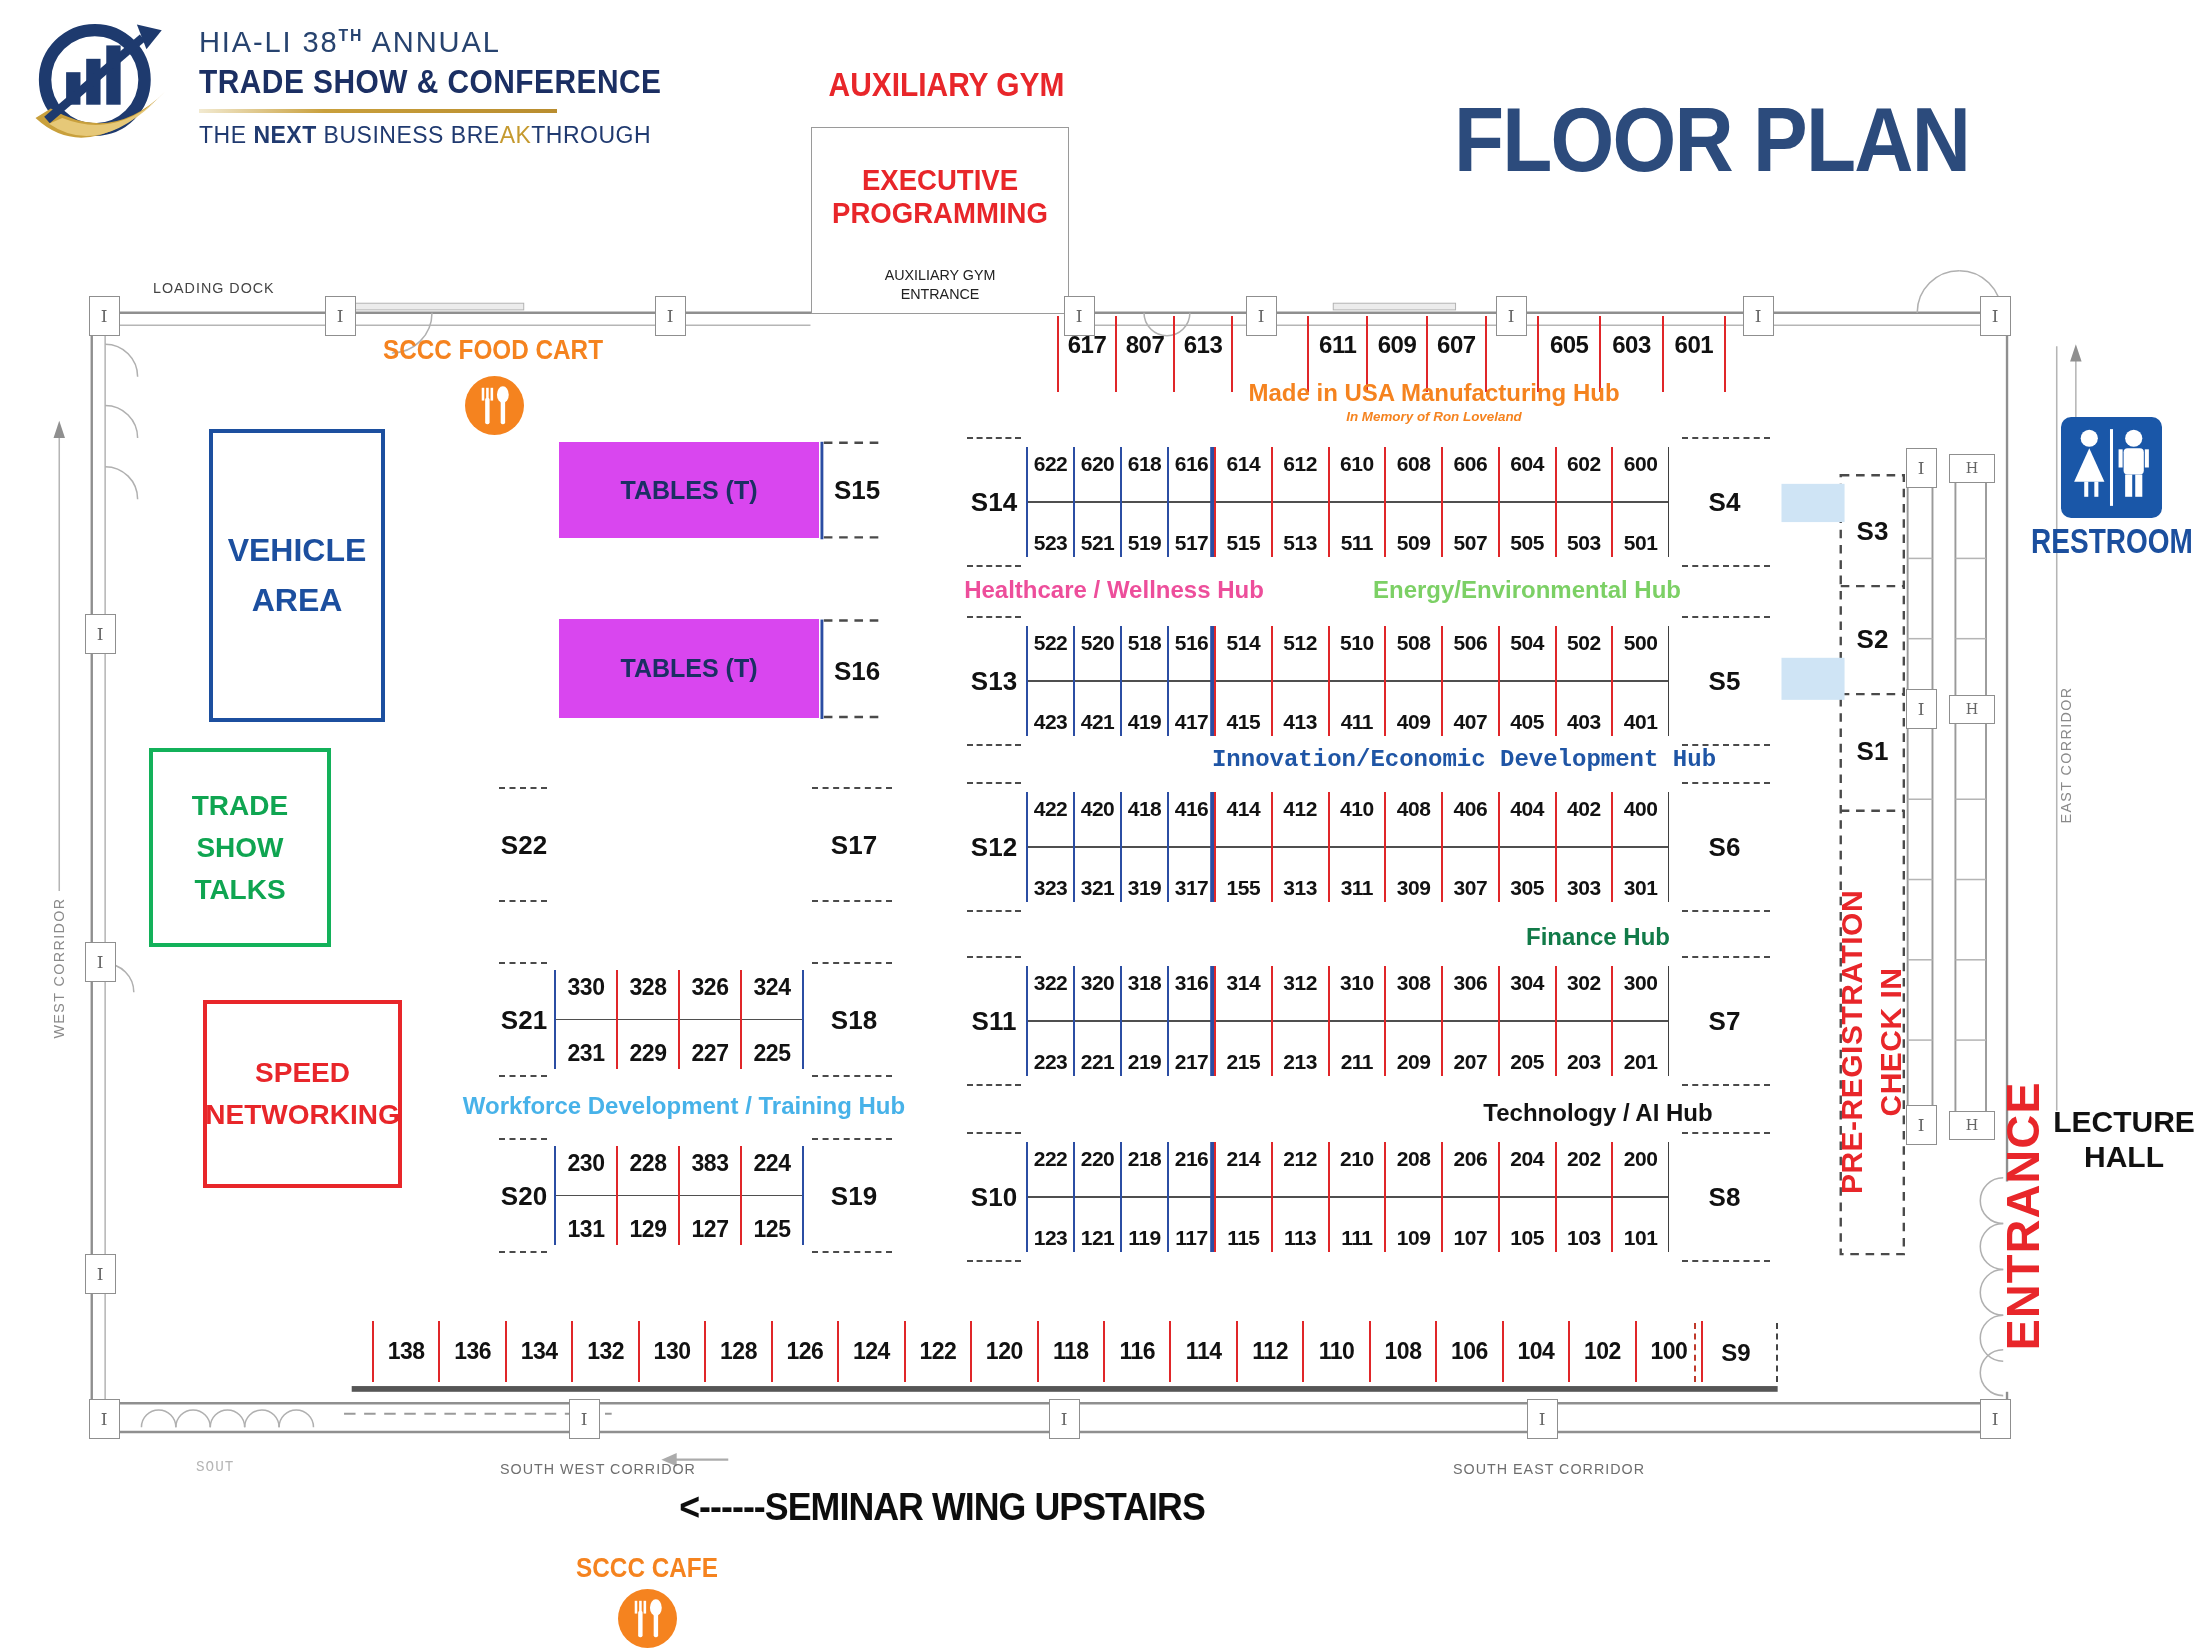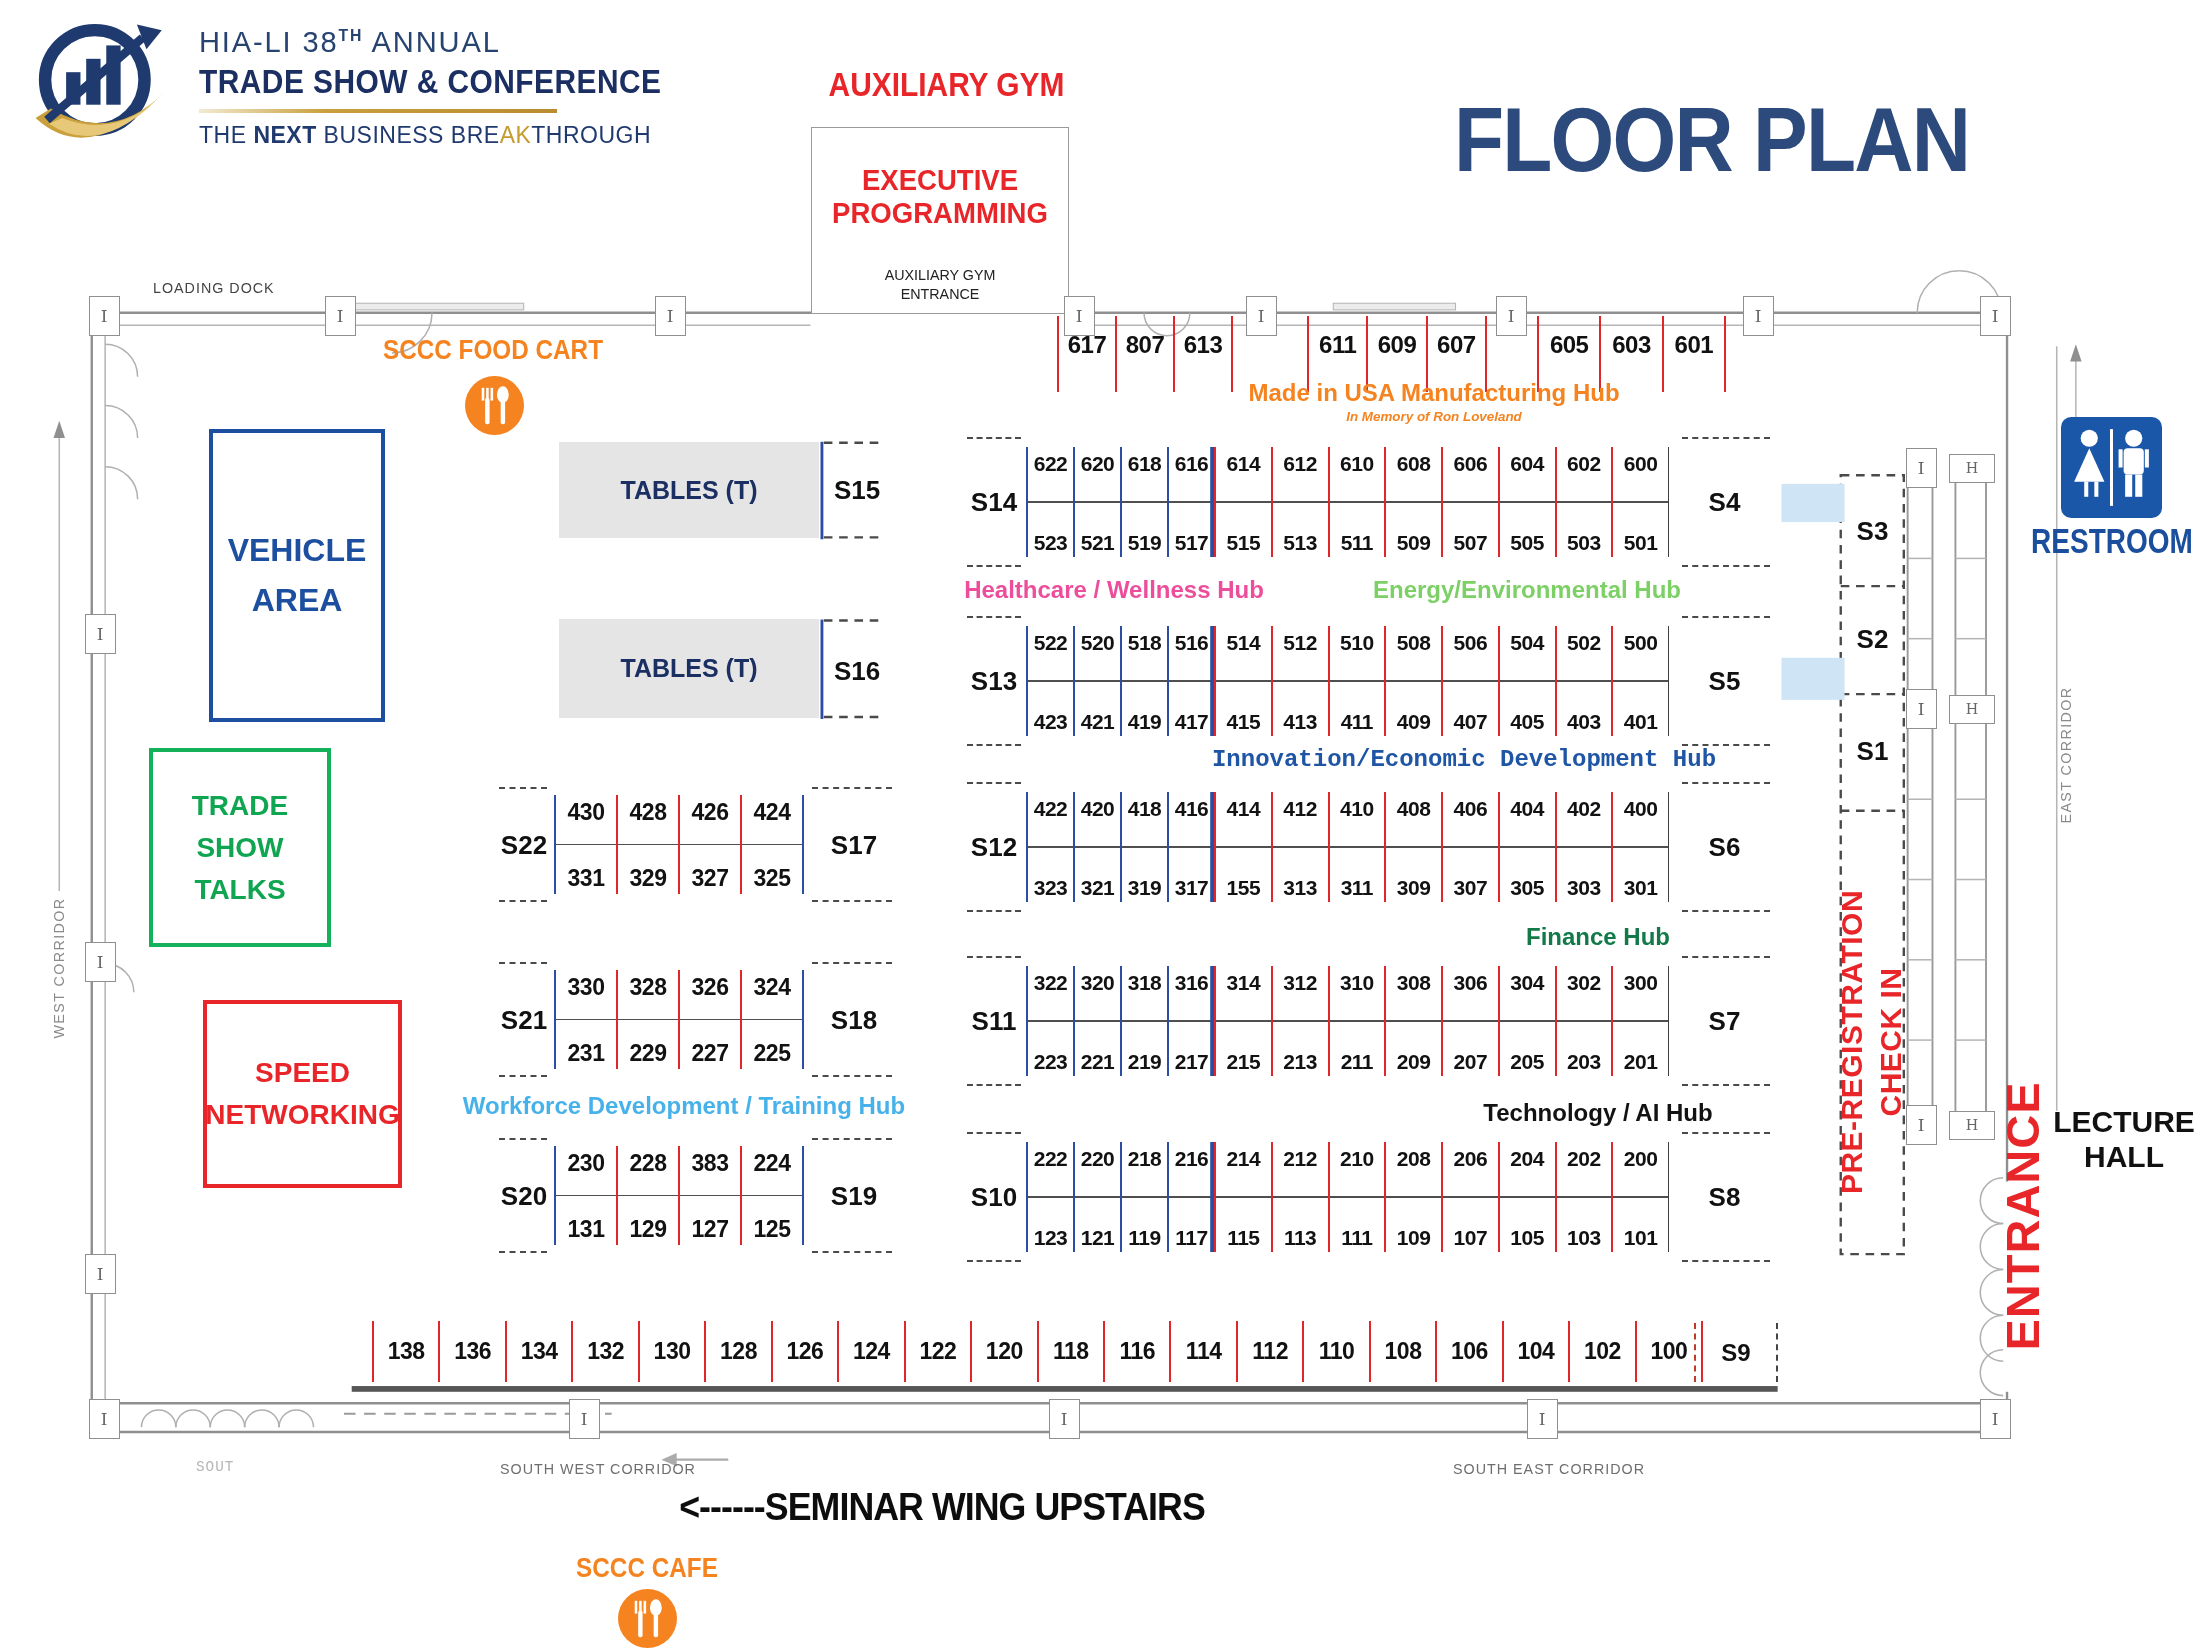--- a/index.html
+++ b/index.html
@@ -35,21 +35,21 @@
   .aux-box{left:811px;top:127px;width:256px;height:185px;background:#fff;border:1.9px solid #9a9a9a;z-index:5;position:absolute;text-align:center;}
   .aux-program{margin-top:36px;font-size:29px;font-weight:800;color:#e8262a;line-height:1.15;transform:scaleX(.95);}
   .aux-entrance{position:absolute;left:0;right:0;bottom:9.6px;font-size:14.3px;color:#222;line-height:1.3;}
 
   
   .area-box{position:absolute;display:flex;align-items:center;justify-content:center;text-align:center;z-index:4;font-weight:800;background:transparent;}
   .vehicle-box{left:209px;top:429px;width:168px;height:285px;border:4.8px solid #1c4f9f;color:#1c4f9f;font-size:32px;line-height:1.55;}
   .tst-box{left:149px;top:748px;width:174px;height:191px;border:4.8px solid #13b15a;color:#0fa551;font-size:28px;line-height:1.5;}
   .speed-box{left:203px;top:1000px;width:191px;height:180px;border:4.8px solid #e8262a;color:#e8262a;font-size:28px;line-height:1.5;}
 
-  .tables-box{position:absolute;left:559px;width:260px;background:#e5e5e5;display:flex;align-items:center;justify-content:center;
+  .tables-box{position:absolute;left:559px;width:260px;background:#d946ef;display:flex;align-items:center;justify-content:center;
               font-weight:800;font-size:25px;color:#1b2f63;z-index:3;}
   .tb1{top:442px;height:96px;} .tb2{top:619px;height:99px;}
   .tzone{position:absolute;left:834px;width:67px;text-align:left;font-weight:800;font-size:26px;color:#111;z-index:3;}
   .tz1{top:475px;} .tz2{top:656px;}
 
   
   .hub{position:absolute;transform:translateX(-50%);font-weight:800;font-size:24px;white-space:nowrap;z-index:4;text-align:center;}
   .hub .sub{font-size:13.4px;font-style:italic;font-weight:700;margin-top:1.9px;}
 
   
@@ -574,39 +574,20 @@
       </div>
       <div class="lab lab-r">S8</div>
     </div>
 
   <div class="srow sr0">
       <div class="brk bl-t"></div>
       <div class="brk bl-b"></div>
       <div class="brk br-t"></div>
       <div class="brk br-b"></div>
       <div class="lab lab-l">S22</div>
-      <div class="strip">
-        <div class="mid"></div>
-        <div class="cell eq">
-          <span>430</span>
-          <span>331</span>
-        </div>
-        <div class="cell eq b-red">
-          <span>428</span>
-          <span>329</span>
-        </div>
-        <div class="cell eq b-red">
-          <span>426</span>
-          <span>327</span>
-        </div>
-        <div class="cell eq b-red">
-          <span>424</span>
-          <span>325</span>
-        </div>
-      </div>
       <div class="lab lab-r">S17</div>
     </div>
   <div class="srow sr1">
       <div class="brk bl-t"></div>
       <div class="brk bl-b"></div>
       <div class="brk br-t"></div>
       <div class="brk br-b"></div>
       <div class="lab lab-l">S21</div>
       <div class="strip">
         <div class="mid"></div>

